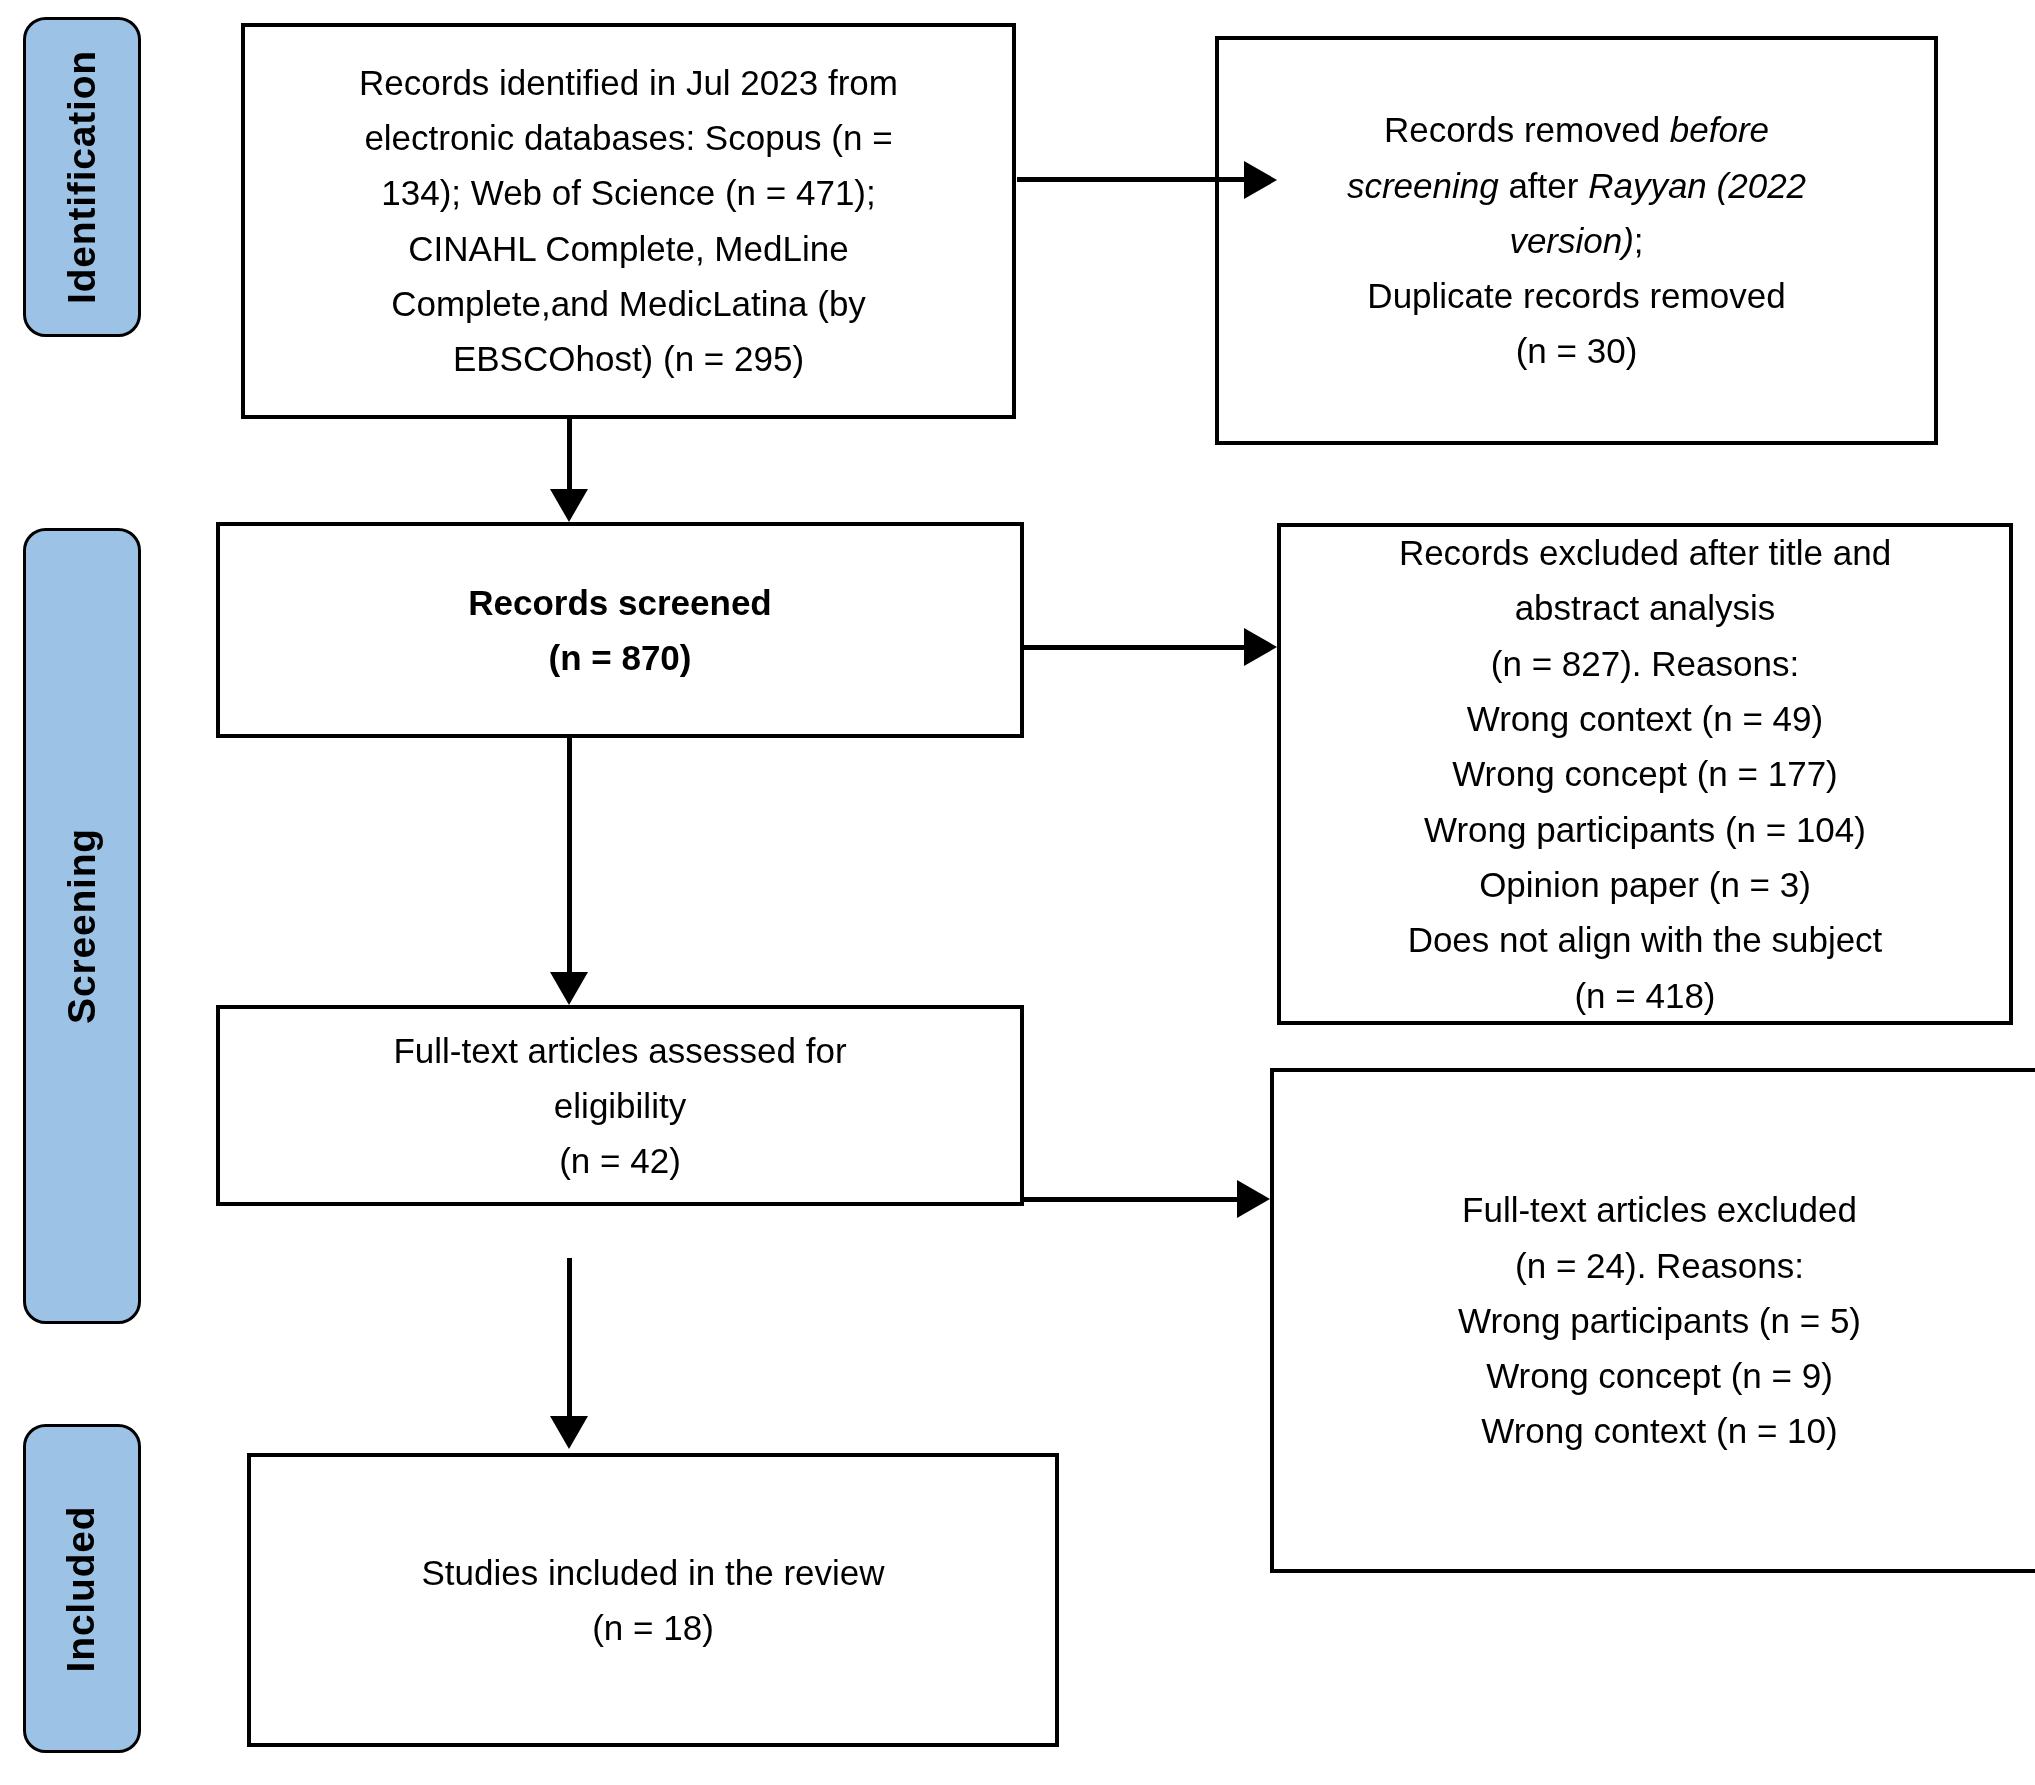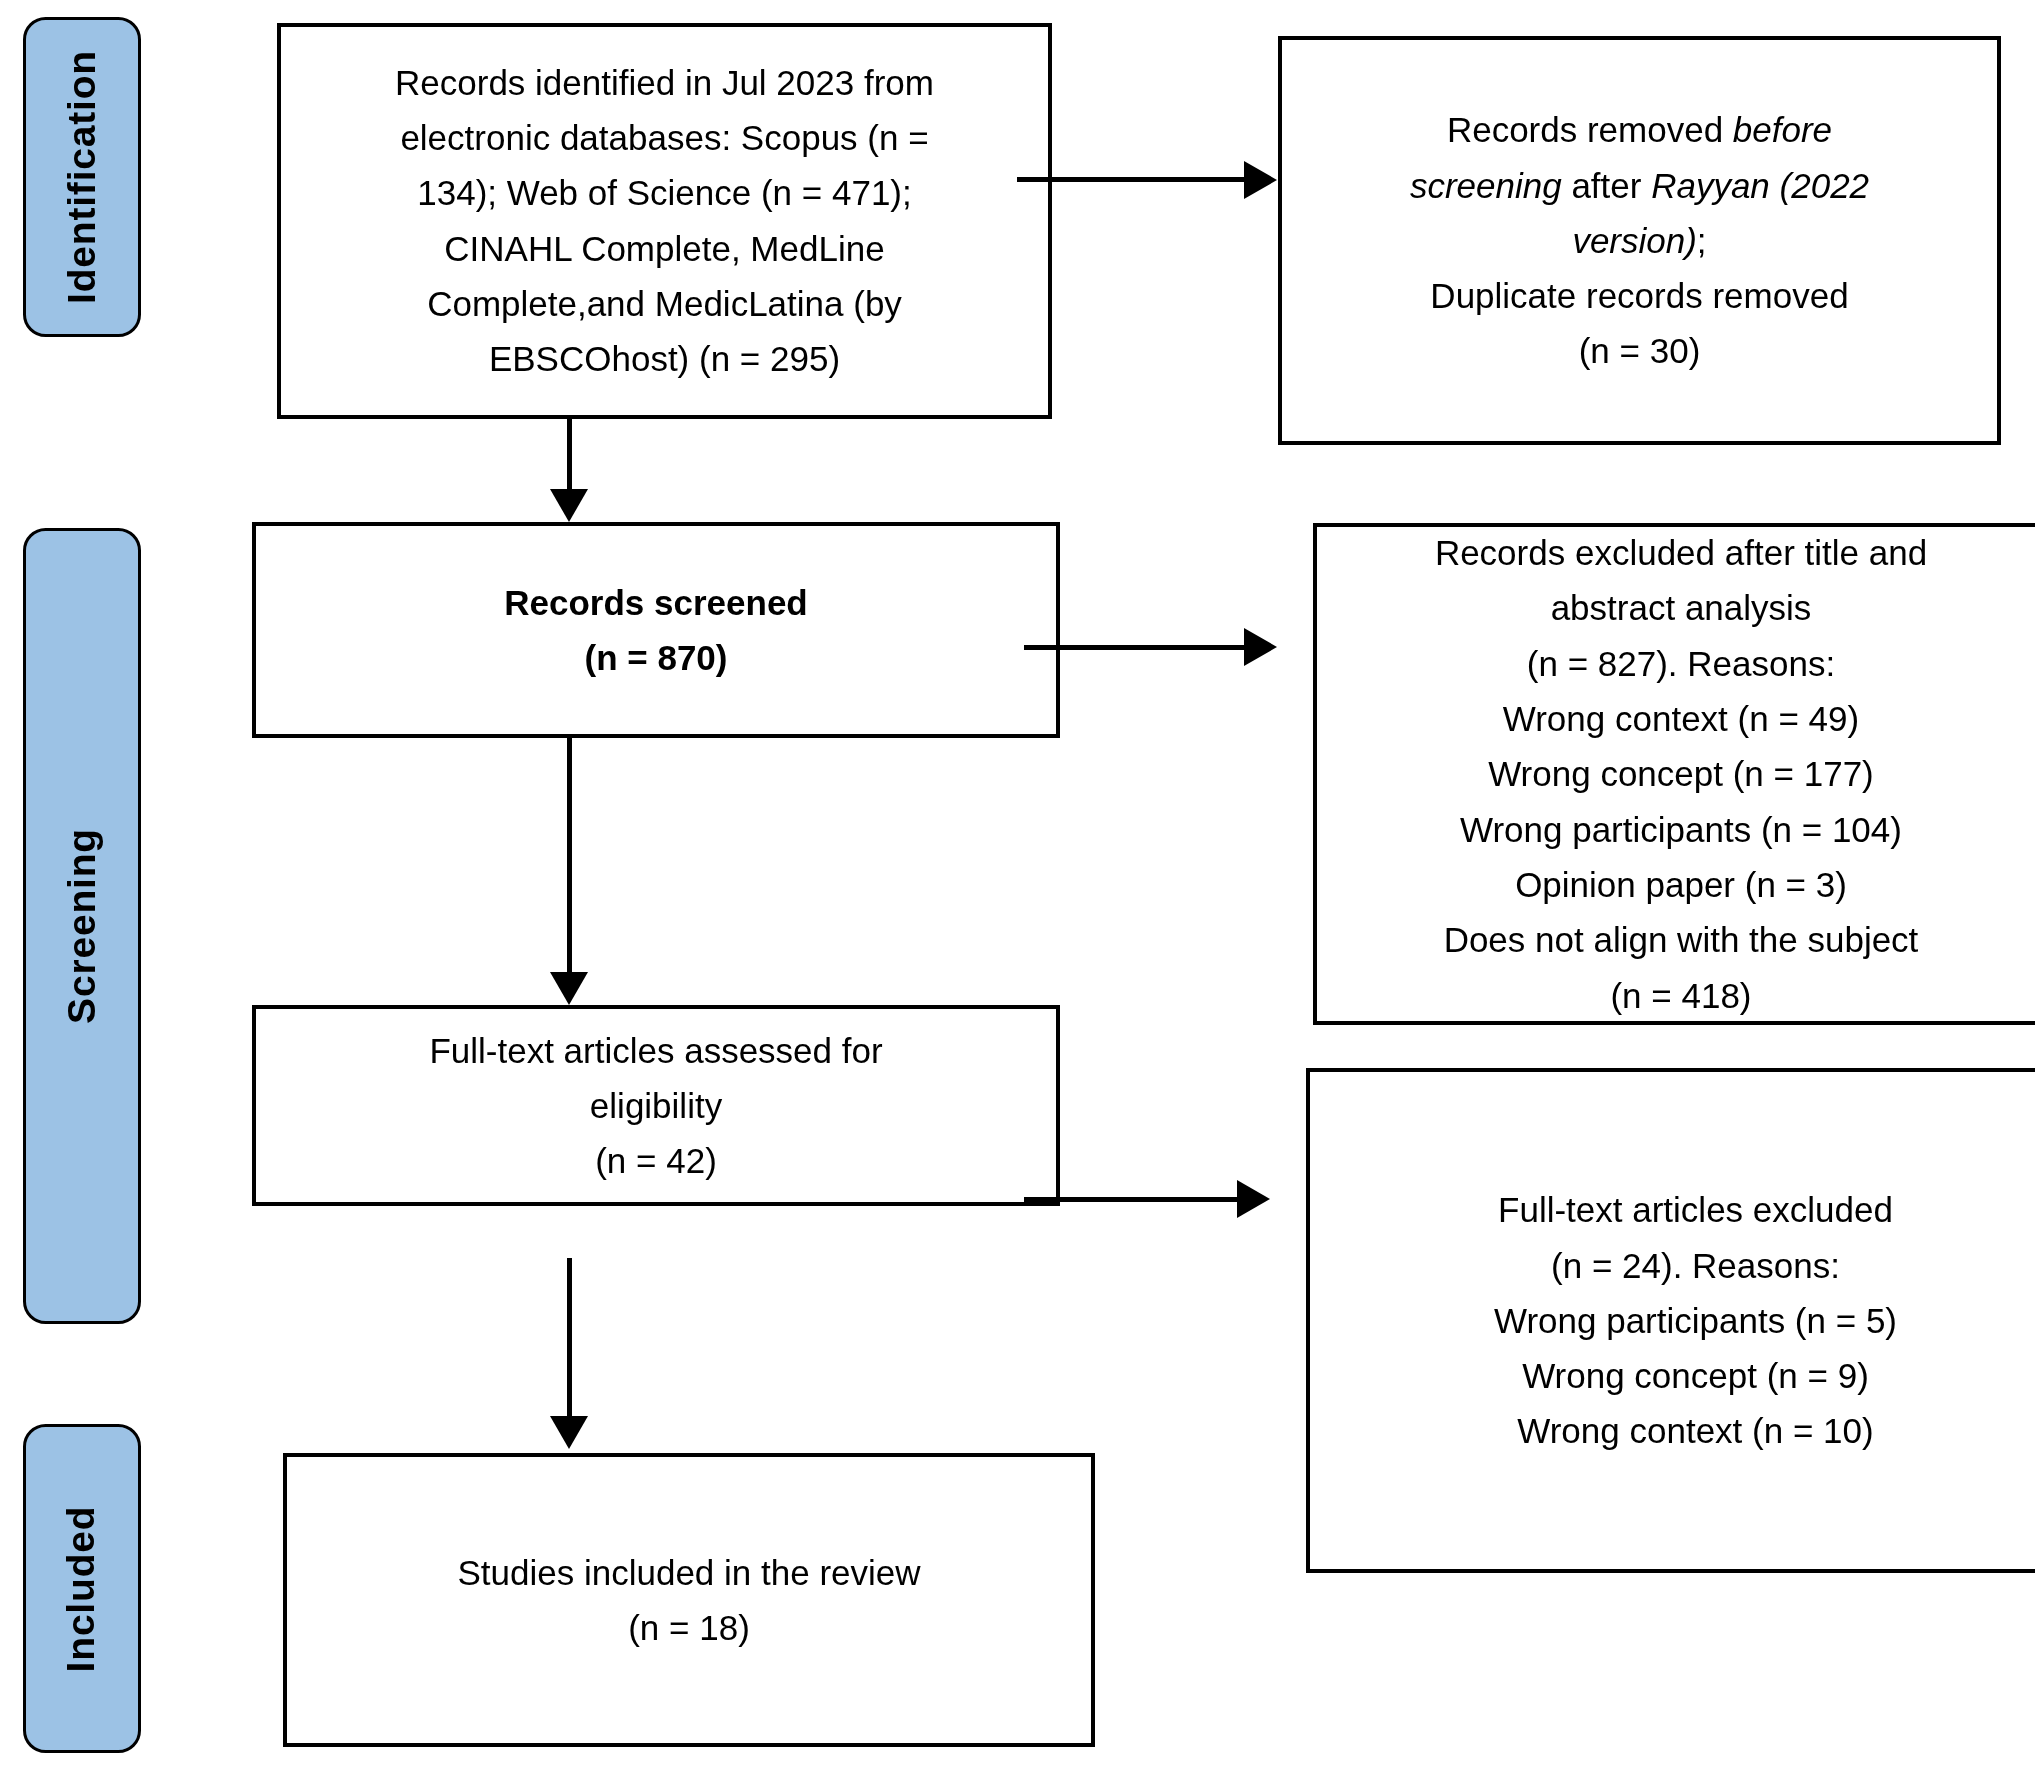--- a/index.html
+++ b/index.html
@@ -43,24 +43,23 @@
     border: 4.5px solid #000000;
     box-sizing: border-box;
     display: flex;
     align-items: center;
     justify-content: center;
     text-align: center;
     font-size: 35px;
     line-height: 1.58;
     white-space: pre-line;
     padding: 7.5px 15px;
-    margin-left: 36px;
   }
   #box-records-identified { left: 241px;  top: 22.6px;   width: 775px; height: 396px; }
-  #box-records-removed    { left: 1242px; top: 36px;   width: 723px;  height: 409px; }
+  #box-records-removed    { left: 1215px; top: 36px;   width: 723px;  height: 409px; }
   #box-records-screened   { left: 216px;  top: 522px;  width: 808px; height: 216px; font-weight: bold; }
   #box-records-excluded   { left: 1277px; top: 523px;  width: 736px;  height: 502px; }
   #box-fulltext-assessed  { left: 216px;  top: 1005px; width: 808px; height: 201px; }
   #box-fulltext-excluded  { left: 1270px; top: 1068px; width: 779px;  height: 505px; }
   #box-studies-included   { left: 247px;  top: 1453px; width: 812px; height: 294px; }
 
   .italic { font-style: italic; }
 
   
   .hline { position: absolute; height: 5.3px; background: #000000; }

